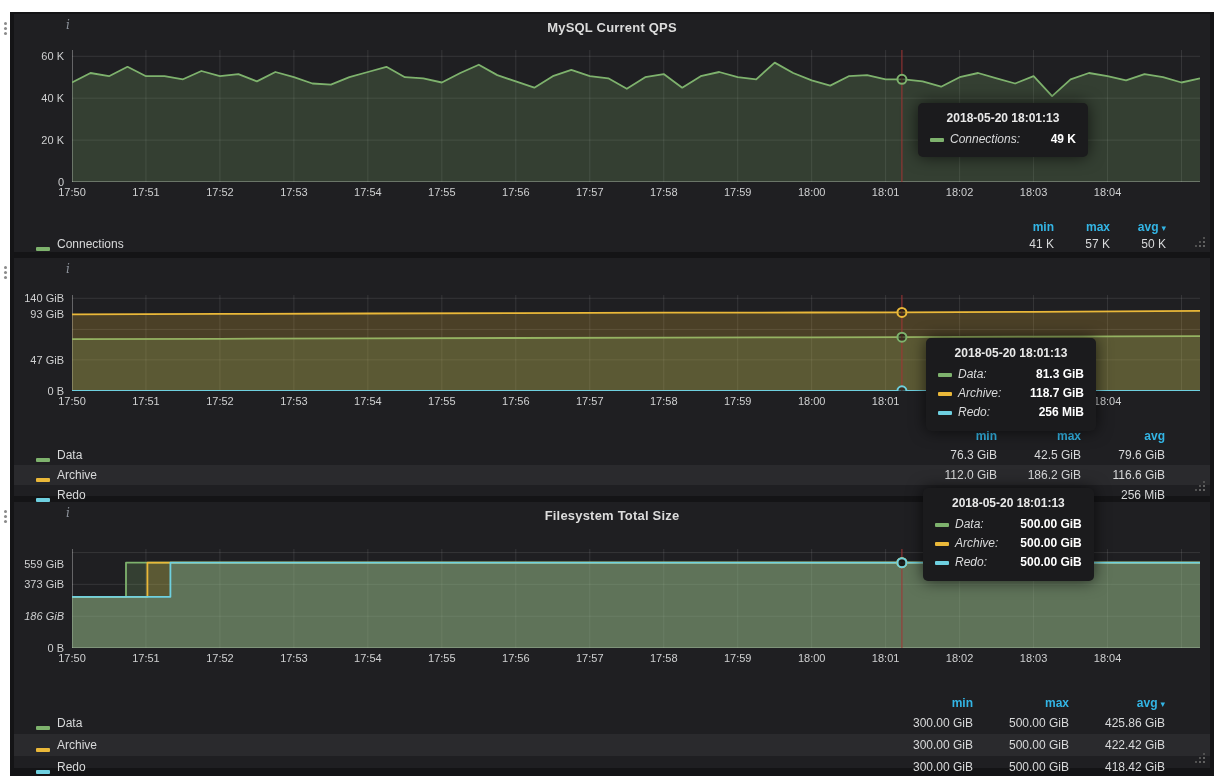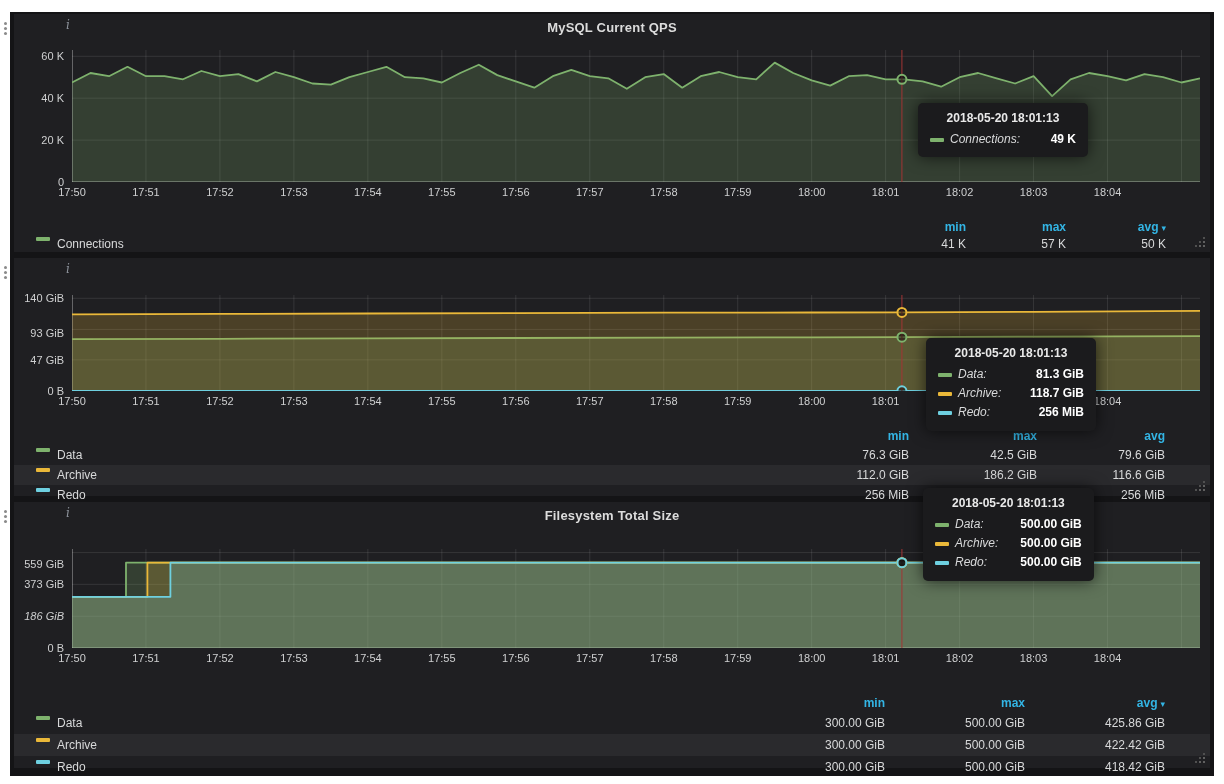--- a/index.html
+++ b/index.html
@@ -19,25 +19,25 @@
   .p1 .chart{height:158px}.p2 .chart{height:123px}.p3 .chart{height:136px}
   .plot{position:relative;margin-left:58px;width:1128px;}
   .p1 .plot{height:132px;margin-top:8px}
   .p2 .plot{height:96px;margin-top:9px}
   .p3 .plot{height:99px;margin-top:19px}
   .ylabel{position:absolute;left:0;text-align:right;font-size:11px;color:#cfd0d1;
     transform:translateY(-50%);white-space:nowrap;}
   .xlabel{position:absolute;font-size:11px;color:#cfd0d1;transform:translateX(-50%);white-space:nowrap;}
   .legend{font-size:12px;color:#d8d9da;}
   .p1 .legend{margin-top:10px}.p2 .legend{margin-top:9px}.p3 .legend{margin-top:9px}
-  .lrow{display:flex;align-items:center;padding:0 45px 0 22px;gap:44px;}
+  .lrow{display:flex;align-items:center;padding:0 45px 0 22px;}
   .p1 .lrow{height:17px;padding-right:44px}.p2 .lrow{height:20px}.p3 .lrow{height:22px}
   .p2 .lrow.lhead{height:18px}.p3 .lrow.lhead{height:18px}
   .lrow.stripe{background:rgba(255,255,255,0.05);}
-  .lname{flex:1;display:flex;align-items:flex-start;gap:7px;cursor:pointer;}
+  .lname{flex:1;display:flex;align-items:flex-end;gap:7px;cursor:pointer;}
   .lcell{text-align:right;}
   .p1 .lcell{width:56px}.p2 .lcell{width:84px}.p3 .lcell{width:96px}
   .lhead .lcell{color:#33b5e5;font-weight:700;cursor:pointer;}
   .caret{font-size:9px;margin-left:3px;color:#33b5e5;}
   .dash{display:inline-block;width:14px;height:4px;border-radius:1px;flex:none;}
   .tooltip{position:absolute;z-index:30;background:#1b1b1d;border-radius:5px;padding:8px 12px;
     font-size:12px;color:#d8d9da;box-shadow:0 0 16px rgba(0,0,0,0.65);min-width:146px;}
   .ttime{font-weight:700;text-align:center;color:#e9e9e9;margin-bottom:5px;white-space:nowrap;}
   .trow{display:flex;align-items:center;gap:6px;line-height:1.6;white-space:nowrap;}
   .tname{color:#d8d9da;font-style:italic;}
@@ -159,21 +159,21 @@
             <path d="M0.0 19.3 L147.9 18.9 L295.9 18.5 L443.8 18.1 L591.7 17.7 L739.7 17.5 L829.9 17.4 L961.6 16.8 L1128.0 15.9" fill="none" stroke="#eab839" stroke-width="1.8" stroke-linejoin="round"></path>
             <path d="M0.0 95.8 L1128.0 95.8 L1128.0 96.0 L0.0 96.0 Z" fill="#6ed0e0" fill-opacity="0.22"></path>
             <path d="M0.0 95.8 L1128.0 95.8" fill="none" stroke="#6ed0e0" stroke-width="1.8" stroke-linejoin="round"></path>
             <line x1="829.912131147541" y1="0" x2="829.912131147541" y2="96" stroke="#a23535" stroke-width="1"></line>
             <circle cx="829.912131147541" cy="42.173793103448276" r="4.5" fill="rgba(18,18,18,0.55)" stroke="#7eb26d" stroke-width="2"></circle>
             <circle cx="829.912131147541" cy="17.412413793103447" r="4.5" fill="rgba(18,18,18,0.55)" stroke="#eab839" stroke-width="2"></circle>
             <circle cx="829.912131147541" cy="95.8344827586207" r="4.5" fill="rgba(18,18,18,0.55)" stroke="#6ed0e0" stroke-width="2"></circle>
           </svg></div>
     <div class="ylabel" style="top: 96px; width: 50px;">0 B</div>
         <div class="ylabel" style="top: 64.8828px; width: 50px;">47 GiB</div>
-        <div class="ylabel" style="top: 38px; width: 50px;">93 GiB</div>
+        <div class="ylabel" style="top: 19px; width: 50px;">93 GiB</div>
         <div class="ylabel" style="top: 3.31034px; width: 50px;">140 GiB</div>
         <div class="xlabel" style="left: 58px; top: 100px;">17:50</div>
         <div class="xlabel" style="left: 131.967px; top: 100px;">17:51</div>
         <div class="xlabel" style="left: 205.934px; top: 100px;">17:52</div>
         <div class="xlabel" style="left: 279.902px; top: 100px;">17:53</div>
         <div class="xlabel" style="left: 353.869px; top: 100px;">17:54</div>
         <div class="xlabel" style="left: 427.836px; top: 100px;">17:55</div>
         <div class="xlabel" style="left: 501.803px; top: 100px;">17:56</div>
         <div class="xlabel" style="left: 575.77px; top: 100px;">17:57</div>
         <div class="xlabel" style="left: 649.738px; top: 100px;">17:58</div>

